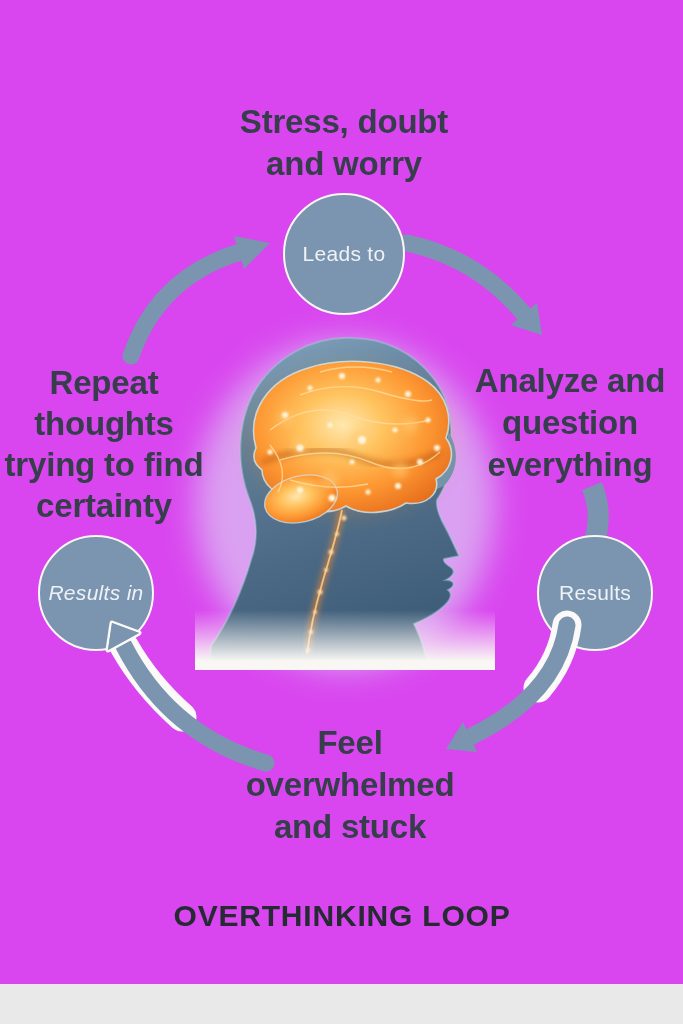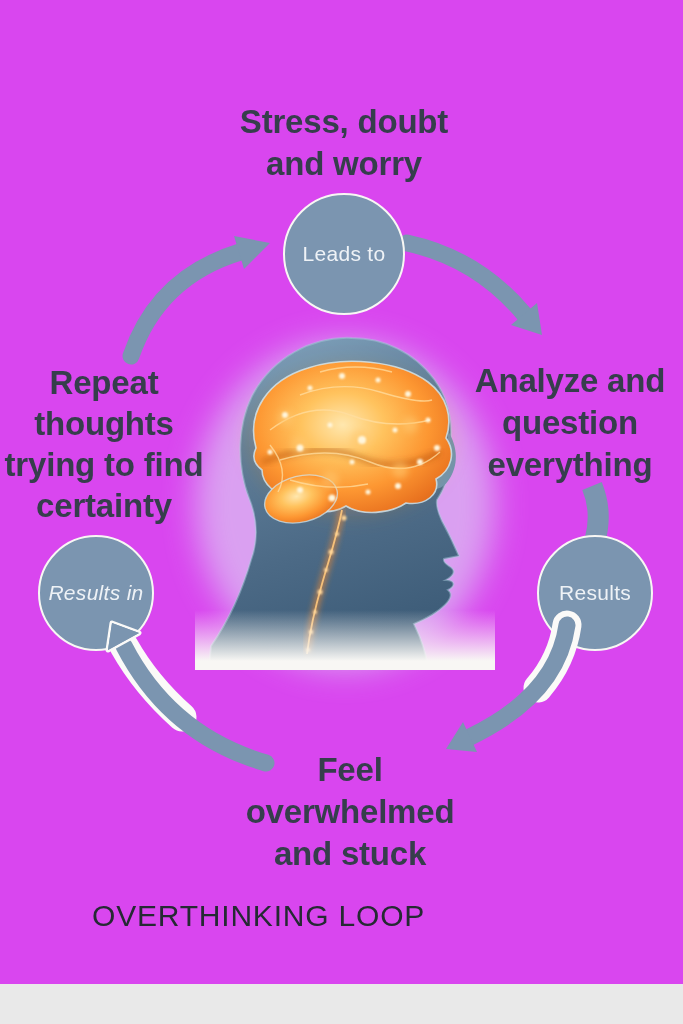--- a/index.html
+++ b/index.html
@@ -13,22 +13,22 @@
     position:absolute;text-align:center;white-space:pre-line;
     color:#363e4c;font-weight:bold;font-size:33px;line-height:42px;
     letter-spacing:-0.2px;
   }
   .circle-label{
     position:absolute;display:flex;align-items:center;justify-content:center;
     color:#eef2f6;font-size:21px;font-weight:normal;letter-spacing:0.3px;
     pointer-events:none;
   }
   .main-title{
-    position:absolute;left:92px;top:899px;width:500px;
-    color:#252a33;font-weight:normal;font-size:30px;letter-spacing:0.8px;
+    position:absolute;left:92px;top:899px;width:500px;text-align:center;
+    color:#252a33;font-weight:bold;font-size:30px;letter-spacing:0.8px;
   }
 </style>
 </head>
 <body>
 
 <div class="page">
 
   <svg class="canvas" viewBox="0 0 683 1024" aria-hidden="true">
     <defs>
       <linearGradient id="headGrad" x1="0" y1="0" x2="0.25" y2="1">
@@ -198,21 +198,21 @@
     </g>
   </svg>
 
   <div class="stage-label" style="left:172px;top:101px;width:344px;">Stress, doubt
 and worry</div>
 
   <div class="stage-label" style="left:452px;top:360px;width:236px;">Analyze and
 question
 everything</div>
 
-  <div class="stage-label" style="left:198px;top:722px;width:304px;margin-top:27px;">Feel
+  <div class="stage-label" style="left:198px;top:722px;width:304px;">Feel
 overwhelmed
 and stuck</div>
 
   <div class="stage-label" style="left:-8px;top:362px;width:224px;line-height:41px;">Repeat
 thoughts
 trying to find
 certainty</div>
 
   <div class="circle-label" style="left:284px;top:194px;width:120px;height:120px;">Leads to</div>
 

